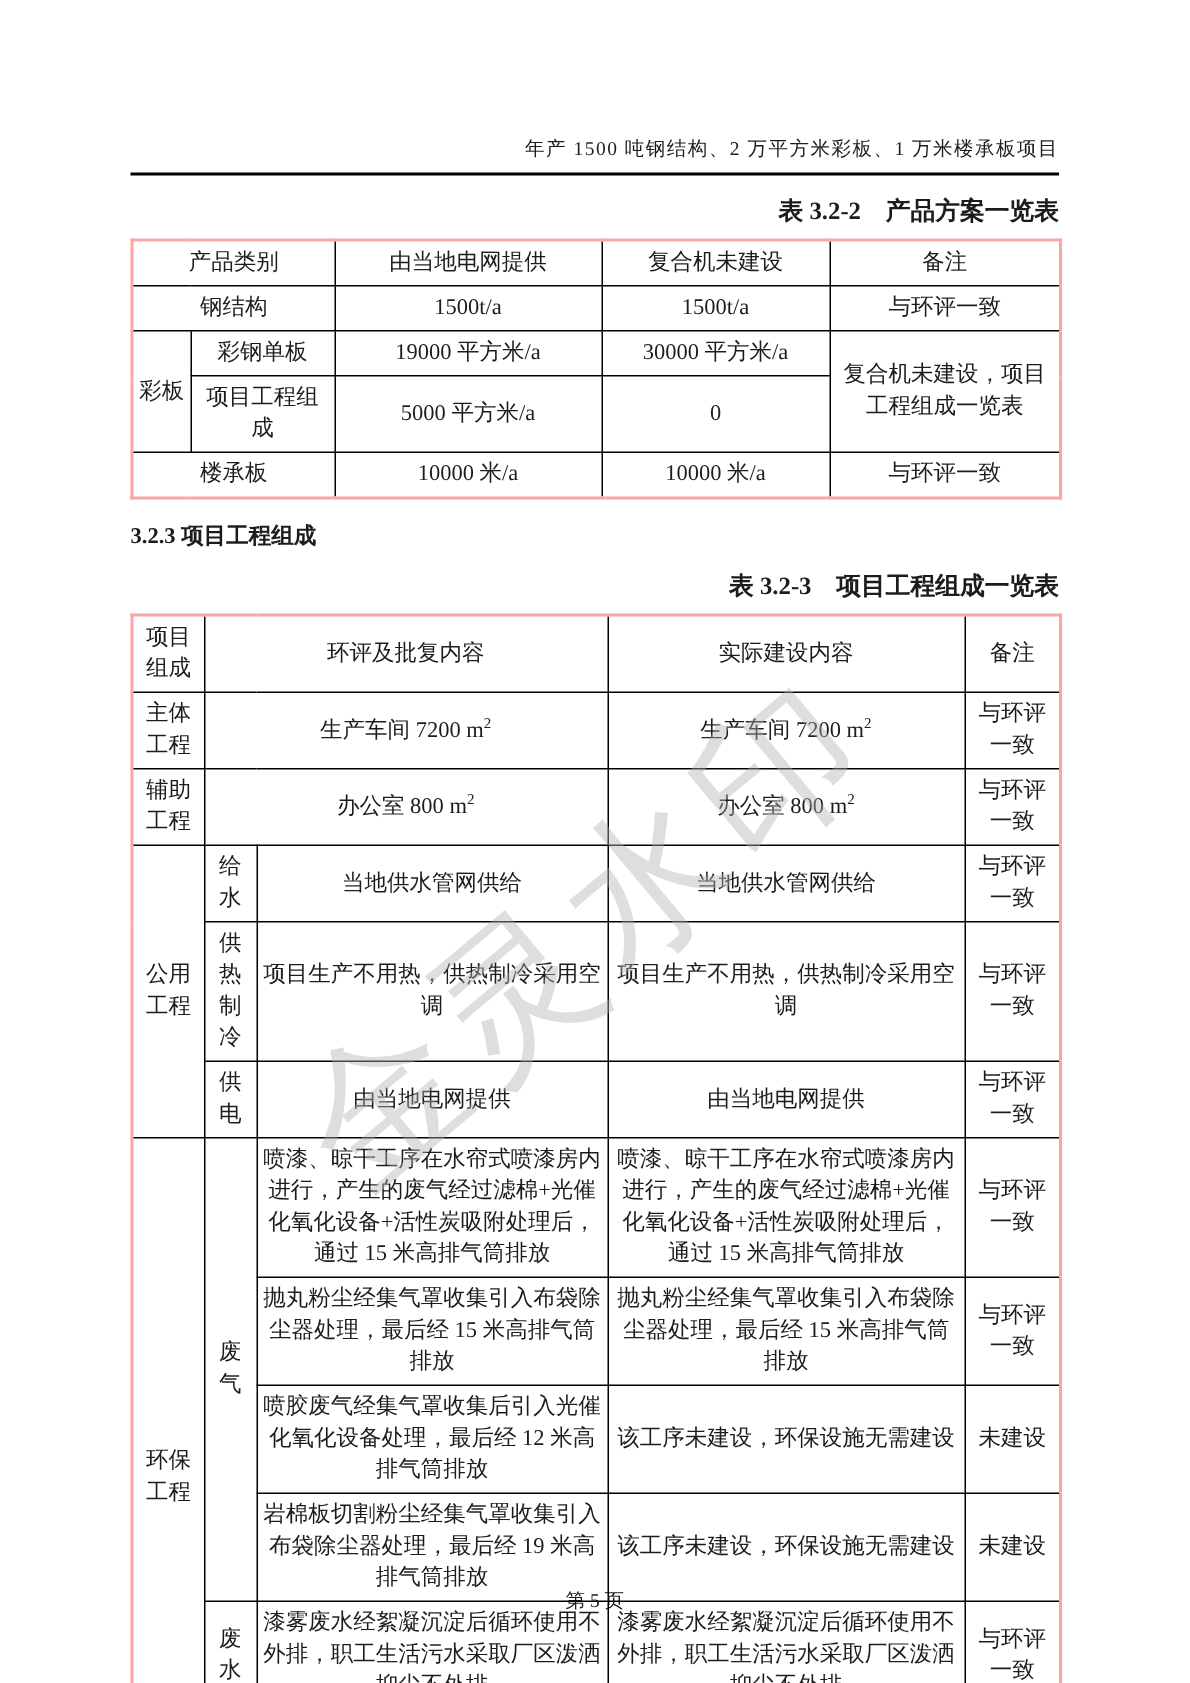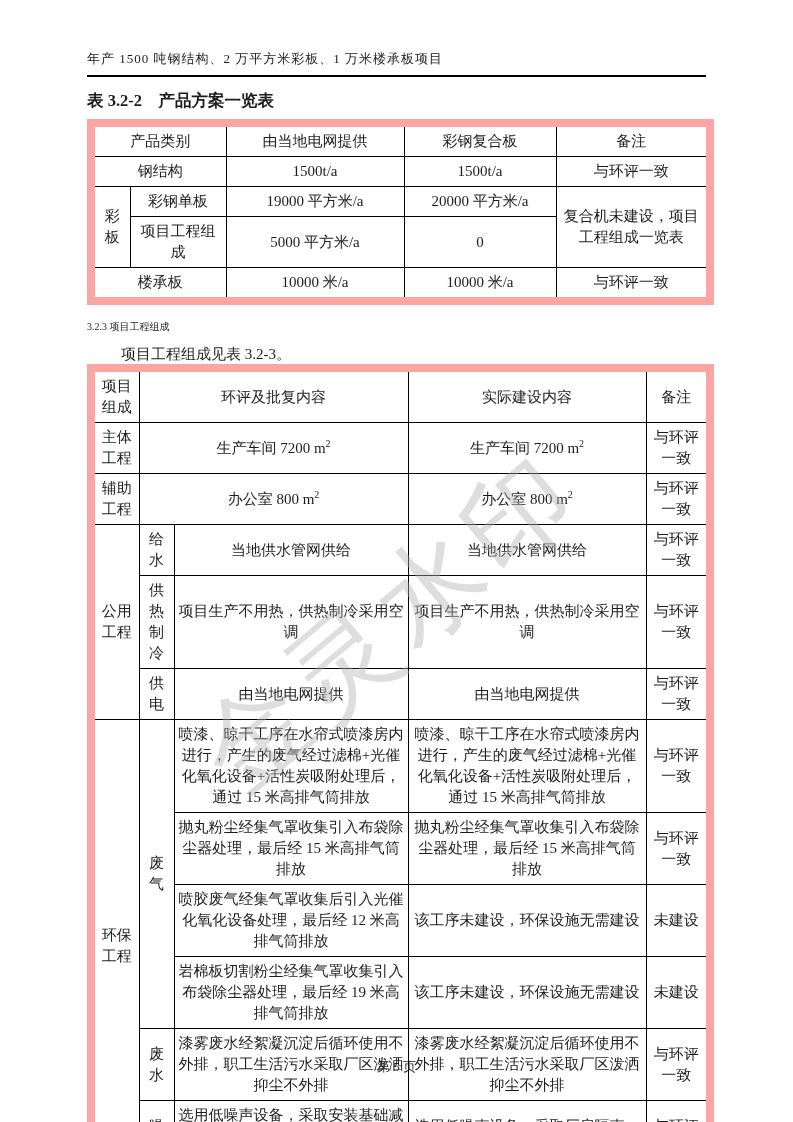--- a/index.html
+++ b/index.html
@@ -9,60 +9,61 @@
     font-family: "Liberation Serif", "DejaVu Serif", serif;
     color: #1c1c1c;
     position: relative;
     overflow: hidden;
   }
   .page { position: relative; width: 793px; height: 1122px; }
   .content { margin: 0 87px; width: 619px; position: relative; z-index: 1; }
 
   .doc-header { padding-top: 50px; }
   .header-title {
-    text-align: left;
+    text-align: right;
     font-size: 13px;
     letter-spacing: 1px;
+    margin-top: 40px;
   }
   .header-rule {
     border-bottom: 2px solid #000;
     margin-top: 7px;
   }
 
   .table-title {
-    text-align: left;
+    text-align: right;
     font-weight: bold;
     font-size: 16.5px;
     margin-top: 13px;
     margin-bottom: 7px;
     white-space: pre-line;
   }
 
   table {
     border-collapse: collapse;
     table-layout: fixed;
     width: 619px;
-    border: 8px solid #fca5a5;
+    border: 2px solid #fca5a5;
   }
   th, td {
     border: 1px solid #000;
     font-weight: normal;
     font-size: 15px;
     line-height: 21px;
     text-align: center;
     vertical-align: middle;
     padding: 4px 3px;
     white-space: pre-line;
     overflow: hidden;
   }
   sup { font-size: 10px; line-height: 0; }
 
   .section-heading {
-    font-size: 10px;
-    font-weight: normal;
+    font-size: 15px;
+    font-weight: bold;
     margin-top: 15px;
   }
   .paragraph {
     font-size: 15px;
     margin-top: 11px;
     text-indent: 34px;
   }
 
   .watermark {
     position: absolute;
@@ -108,53 +109,53 @@
         <col style="width:39px">
           <col style="width:96px">
           <col style="width:178px">
           <col style="width:152px">
           <col style="width:154px">
       </colgroup>
       <tbody>
         <tr>
           <th colspan="2">产品类别</th>
           <th>由当地电网提供</th>
-          <th>彩钢复合板</th>
+          <th>复合机未建设</th>
           <th>备注</th>
         </tr>
         <tr>
           <td colspan="2">钢结构</td>
           <td>1500t/a</td>
           <td>1500t/a</td>
           <td>与环评一致</td>
         </tr>
         <tr>
           <td rowspan="2">彩板</td>
           <td>彩钢单板</td>
           <td>19000 平方米/a</td>
-          <td>20000 平方米/a</td>
+          <td>30000 平方米/a</td>
           <td rowspan="2">复合机未建设，项目工程组成一览表</td>
         </tr>
         <tr>
           <td>项目工程组成</td>
           <td>5000 平方米/a</td>
           <td>0</td>
         </tr>
         <tr>
           <td colspan="2">楼承板</td>
           <td>10000 米/a</td>
           <td>10000 米/a</td>
           <td>与环评一致</td>
         </tr>
       </tbody>
     </table>
 
     <h4 class="section-heading">3.2.3 项目工程组成</h4>
-    <p class="paragraph">项目工程组成见表 3.2-3。</p>
-
+
+    <h3 class="table-title">表 3.2-3　项目工程组成一览表</h3>
 
     <table>
       <colgroup>
         <col style="width:48px">
           <col style="width:35px">
           <col style="width:234px">
           <col style="width:238px">
           <col style="width:64px">
       </colgroup>
       <tbody>

